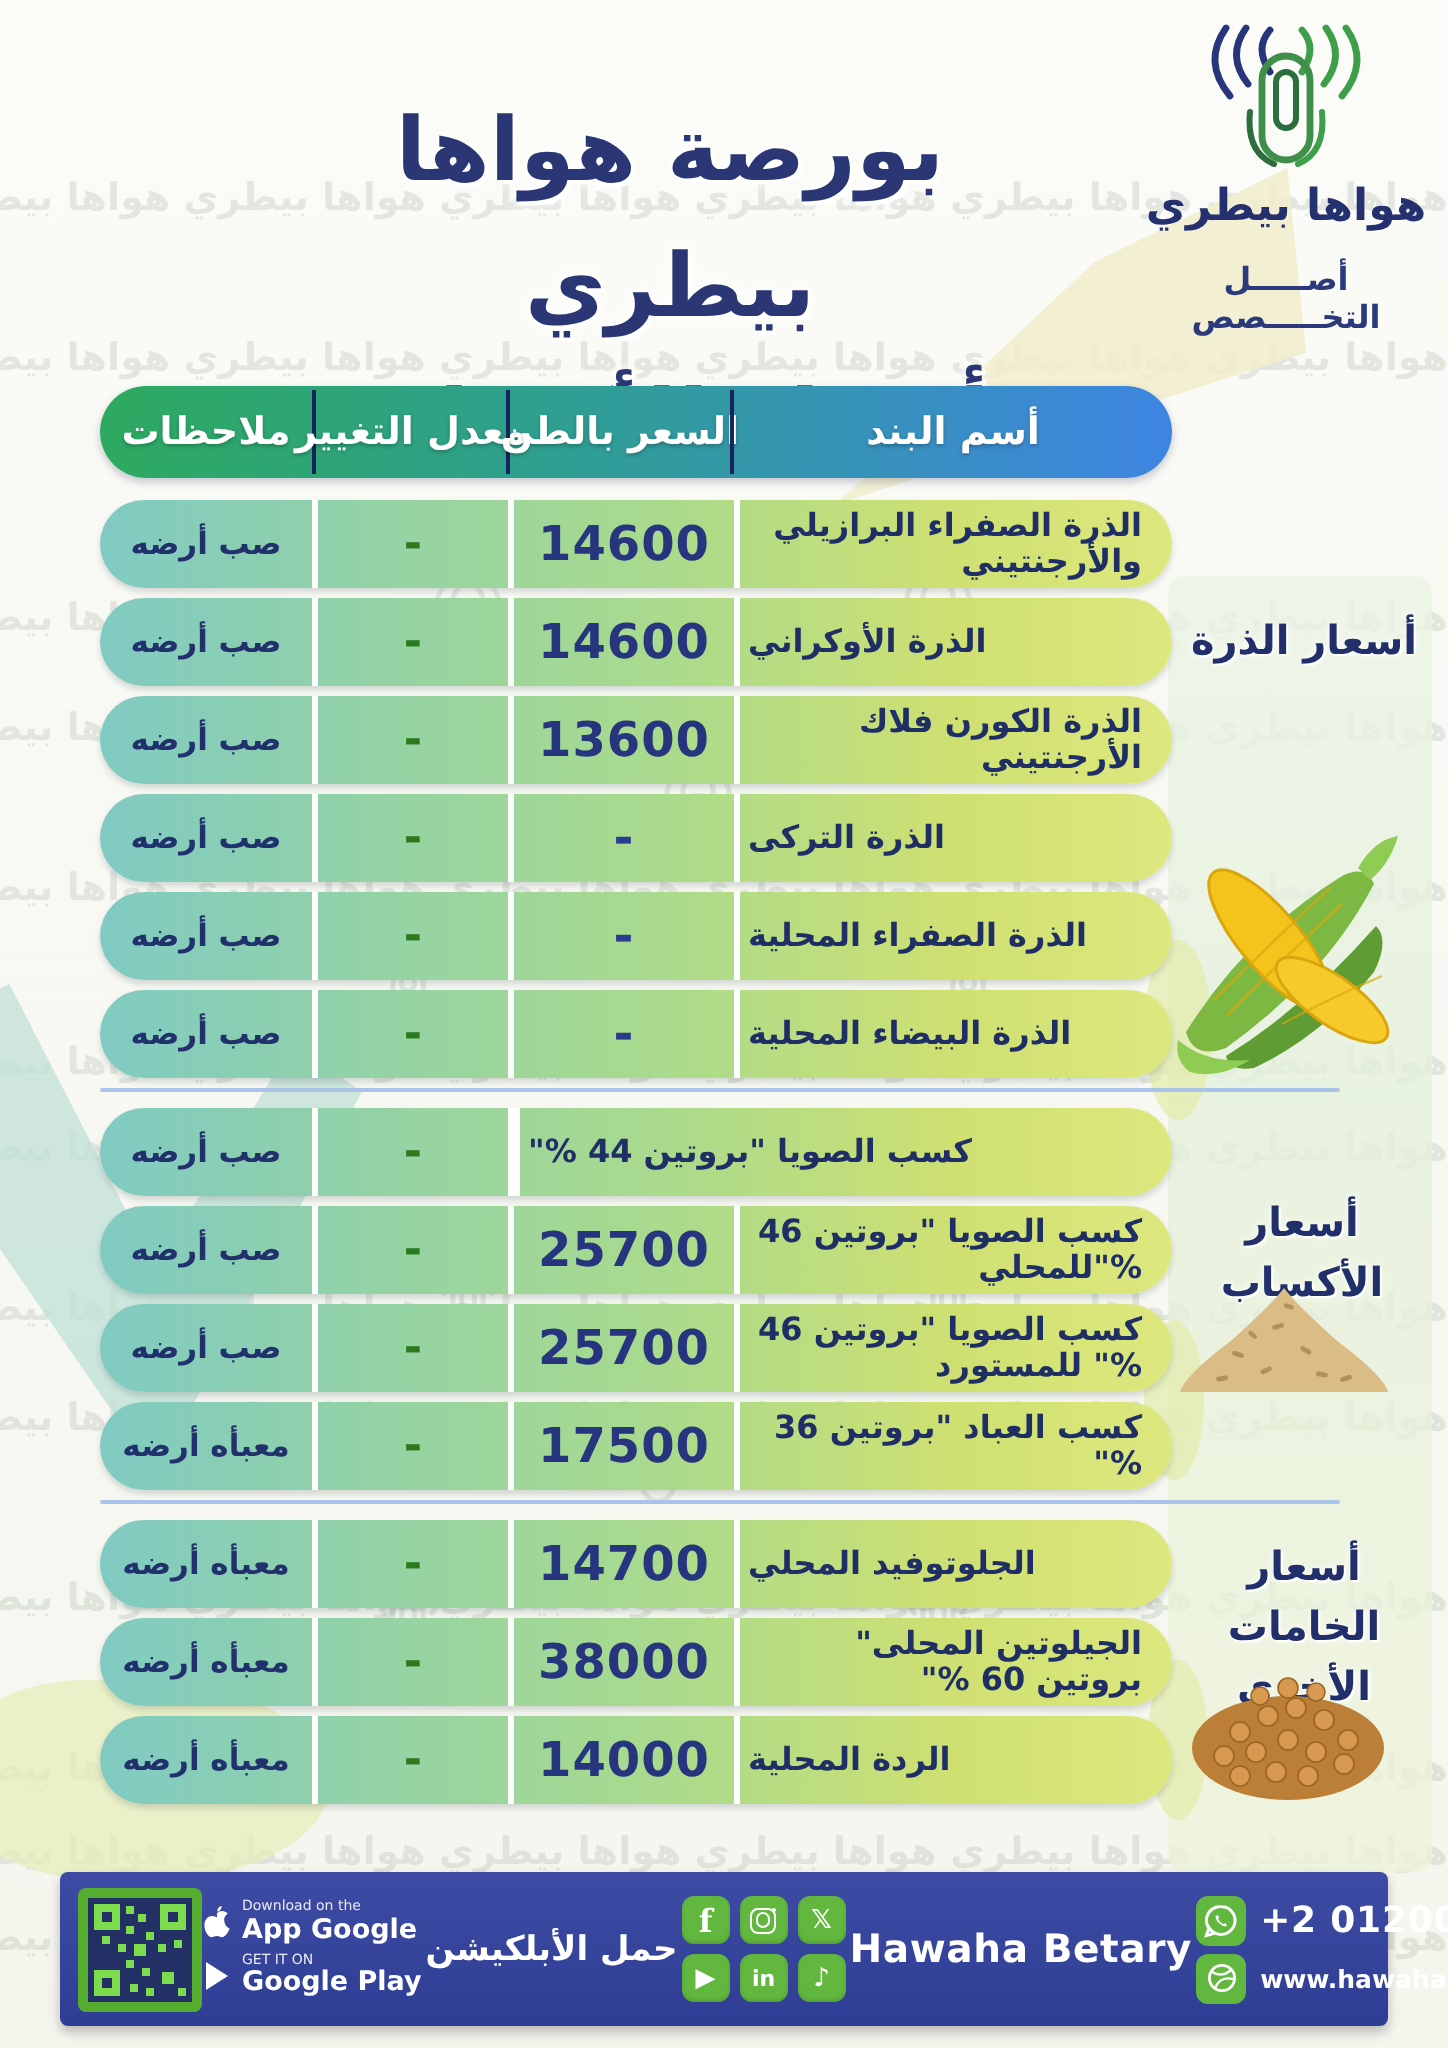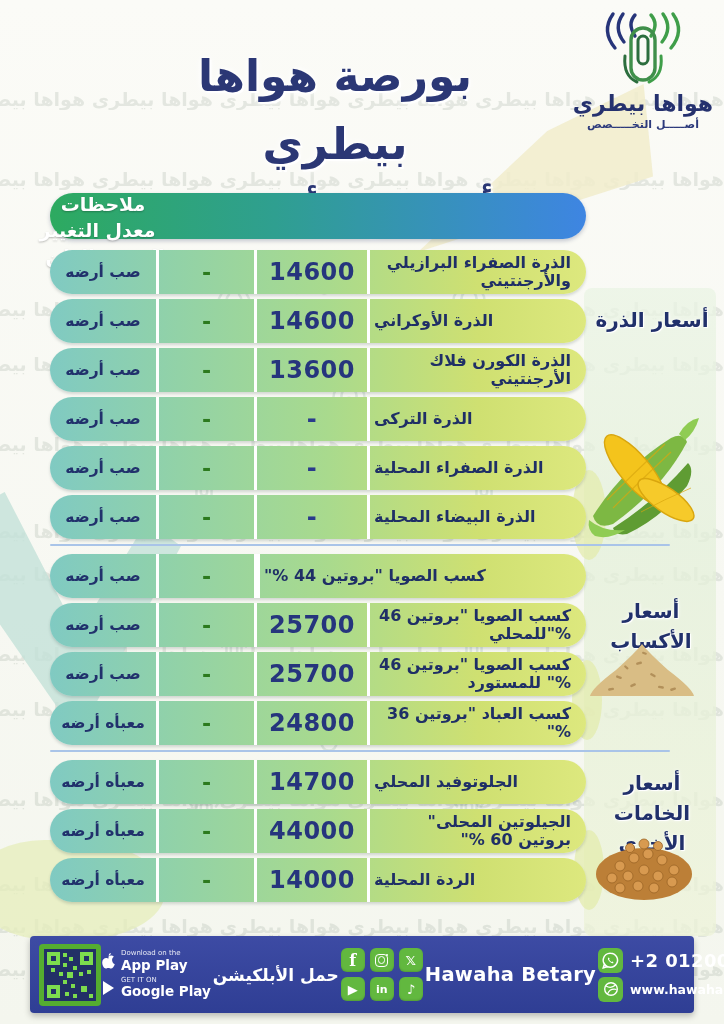--- a/index.html
+++ b/index.html
@@ -27,33 +27,33 @@
     clip-path:polygon(0 8%, 18% 0, 52% 58%, 84% 12%, 100% 22%, 52% 100%, 0 34%); opacity:.8; }
   .lime-bl { left:-20px; top:840px; width:185px; height:100px; background:#e6eebb;
     border-radius:40% 60% 55% 45%; opacity:.75; }
   .blob { background:#e2ebaa; border-radius:50%; opacity:.7; }
   .strip-r { left:584px; top:288px; width:132px; height:648px;
     background:linear-gradient(180deg,#eaf4e4 0%,#e4f0da 40%,#edf3d8 100%); opacity:.75; border-radius:8px; }
 
   
   .logo { position:absolute; left:572px; top:10px; width:142px; text-align:center; }
   .logo-name { font-size:22px; font-weight:bold; color:#25316e; direction:rtl; line-height:1.1; }
-  .logo-tag { font-size:11px; font-weight:bold; color:#2c3a7c; direction:rtl; margin-top:2px; }
+  .logo-tag { font-size:16px; font-weight:bold; color:#2c3a7c; direction:rtl; margin-top:14px; }
 
   
   .title { position:absolute; left:120px; top:42px; width:430px; text-align:center; direction:rtl; }
   .title-line {
     font-size:44px; font-weight:bold; color:#2b3775; line-height:1.55;
     text-shadow:0 0 5px #ffffff, 0 0 10px #ffffff, 2px 2px 0 #ffffff;
   }
 
   
   .thead {
     position:absolute; left:50px; top:193px; width:536px; height:46px;
-    display:flex; flex-direction:column; align-items:stretch;
+    display:flex; flex-direction:row; align-items:stretch;
     background:linear-gradient(90deg,#2daa60 0%,#2f9f90 42%,#3e85e2 100%);
     border-radius:23px; box-shadow:0 2px 4px rgba(30,45,90,.25);
   }
   .thead .hcell { display:flex; align-items:center; justify-content:center;
     color:#fff; font-weight:bold; font-size:19px; direction:rtl; white-space:nowrap;
     text-shadow:0 1px 2px rgba(0,0,0,.25); }
   .thead .hsep { width:2px; background:#16265c; margin:2px 0; }
   .w-notes{width:106px;} .w-change{width:95px;} .w-price{width:110px;} .w-item{flex:1;}
 
   
@@ -358,40 +358,40 @@
         <div class="sep"></div>
         <div class="cell c-price">25700</div>
         <div class="sep"></div>
         <div class="cell c-item">كسب الصويا "بروتين 46 %" للمستورد</div>
       </div>
       <div class="trow">
         <div class="cell c-notes">معبأه أرضه</div>
         <div class="sep"></div>
         <div class="cell c-change">-</div>
         <div class="sep"></div>
-        <div class="cell c-price">24800</div>
+        <div class="cell c-price">17500</div>
         <div class="sep"></div>
         <div class="cell c-item">كسب العباد "بروتين 36 %"</div>
       </div>
       <div class="divider"></div>
       <div class="trow">
         <div class="cell c-notes">معبأه أرضه</div>
         <div class="sep"></div>
         <div class="cell c-change">-</div>
         <div class="sep"></div>
         <div class="cell c-price">14700</div>
         <div class="sep"></div>
         <div class="cell c-item">الجلوتوفيد المحلي</div>
       </div>
       <div class="trow">
         <div class="cell c-notes">معبأه أرضه</div>
         <div class="sep"></div>
         <div class="cell c-change">-</div>
         <div class="sep"></div>
-        <div class="cell c-price">44000</div>
+        <div class="cell c-price">38000</div>
         <div class="sep"></div>
         <div class="cell c-item">الجيلوتين المحلى" بروتين 60 %"</div>
       </div>
       <div class="trow">
         <div class="cell c-notes">معبأه أرضه</div>
         <div class="sep"></div>
         <div class="cell c-change">-</div>
         <div class="sep"></div>
         <div class="cell c-price">14000</div>
         <div class="sep"></div>
@@ -489,21 +489,21 @@
     </svg>
 
     <div class="stores">
       <div class="badge">
         <svg width="15" height="18" viewBox="0 0 15 18">
           <path d="M7.5 4.6 C9 3 11.5 3.2 12.9 4.8 C11.4 5.8 10.8 7.2 11.2 9 C11.6 10.8 12.8 11.8 13.8 12.3 C13.1 14.3 11.6 16.6 10 16.6 C9 16.6 8.6 16 7.4 16 C6.2 16 5.7 16.6 4.8 16.6 C3.2 16.6 1.2 13.6 1.2 10.6 C1.2 7.6 3.2 6 5.2 6 C6.2 6 6.9 6.6 7.5 6.6 Z" fill="#fff"></path>
           <path d="M9.8 1 C9.9 2.2 9 3.6 7.7 3.8 C7.5 2.6 8.5 1.2 9.8 1Z" fill="#fff"></path>
         </svg>
         <span class="tt">
           <span class="small">Download on the</span>
-          <span class="big">App Play</span>
+          <span class="big">App Google</span>
         </span>
       </div>
       <div class="badge">
         <svg width="15" height="16" viewBox="0 0 15 16">
           <path d="M2 1 L13 8 L2 15 Z" fill="#fff"></path>
         </svg>
         <span class="tt">
           <span class="small">GET IT ON</span>
           <span class="big">Google Play</span>
         </span>

